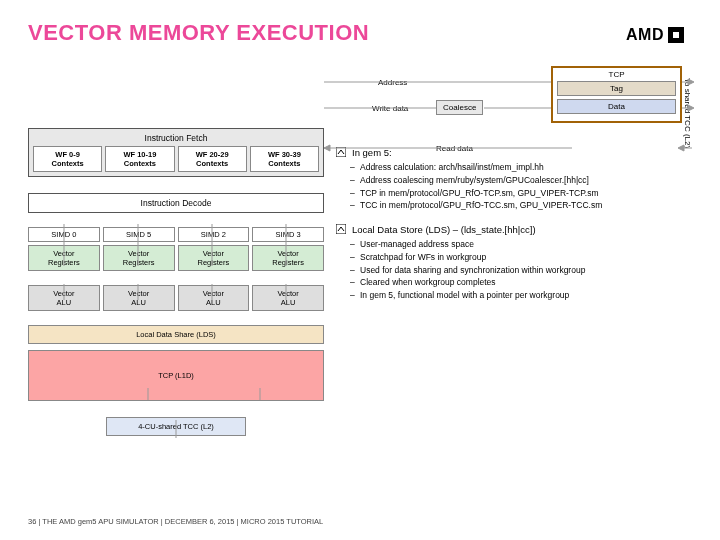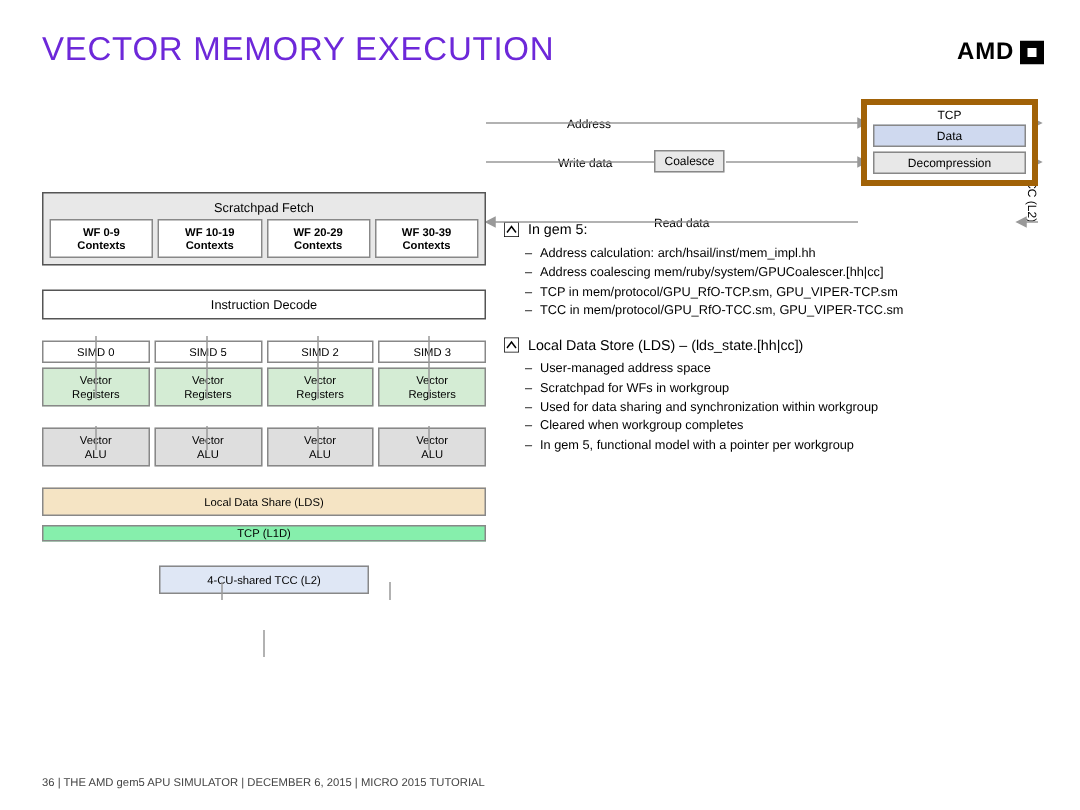--- a/index.html
+++ b/index.html
@@ -1,43 +1,43 @@
 <!DOCTYPE html>
 <html><head>
 <meta charset="utf-8">
 <style>
   * { margin: 0; padding: 0; box-sizing: border-box; }
   body { font-family: Arial, sans-serif; width: 720px; height: 540px; background: #fff; position: relative; overflow: hidden; }
   .slide { padding: 20px 28px 0 28px; height: 100%; position: relative; }
-  .title { font-size: 22px; font-weight: 400; letter-spacing: 0.5px; color: #6d28d9; }
-  .logo { position: absolute; top: 26px; right: 24px; display: flex; align-items: center; gap: 4px; }
+  .title { font-size: 22px; font-weight: 700; letter-spacing: 0.5px; color: #ec4899; }
+  .logo { position: absolute; top: 26px; right: 36px; display: flex; align-items: center; gap: 4px; }
   .logo-text { font-size: 16px; font-weight: 700; color: #000; letter-spacing: 0.5px; }
   .logo-mark { width: 16px; height: 16px; }
   .content { display: flex; margin-top: 20px; gap: 0; }
   .left { width: 296px; flex-shrink: 0; }
   .right { flex: 1; padding-left: 8px; font-size: 9px; }
   .diag { position: relative; }
   .box { border: 1px solid #555; background: #fff; display: flex; align-items: center; justify-content: center; font-size: 8px; text-align: center; }
   .ifetch { background: #e8e8e8; margin-top: 62px; padding: 4px; }
   .ifetch-hdr { font-size: 8.5px; margin-bottom: 3px; }
   .wfrow { display: flex; gap: 3px; }
   .wf { flex: 1; border: 1px solid #888; background: #fff; padding: 3px 0; font-size: 7.5px; line-height: 1.2; font-weight: bold; }
   .idec { margin-top: 16px; padding: 4px 0; font-size: 8.5px; background: #fff; }
   .simdrow { display: flex; gap: 3px; margin-top: 14px; }
   .simd { flex: 1; border: 1px solid #888; padding: 2px 16px; font-size: 7.5px; }
   .vrow { display: flex; gap: 3px; margin-top: 3px; }
   .vreg { flex: 1; border: 1px solid #888; background: #d4ecd4; padding: 3px 0; font-size: 7.5px; line-height: 1.2; }
   .valu { flex: 1; border: 1px solid #888; background: #dedede; padding: 3px 0; font-size: 7.5px; line-height: 1.2; }
   .bottomrow { display: flex; gap: 3px; margin-top: 14px; flex-direction: column; }
   .lds { flex: 2; border: 1px solid #888; background: #f5e4c4; padding: 4px 0; font-size: 7.5px; }
-  .tcp-bot { flex: 1; border: 1px solid #888; background: #86efac; padding: 0 0; font-size: 7.5px; }
+  .tcp-bot { flex: 1; border: 1px solid #888; background: #fca5a5; padding: 20px 0; font-size: 7.5px; }
   .spacer { flex: 0.25; }
   .tcc { margin: 16px auto 0; width: 140px; border: 1px solid #888; background: #dfe7f5; padding: 4px 0; font-size: 7.5px; }
   
-  .tcp-box { border: 4px solid #a16207; margin-left: auto; width: 118px; padding: 2px 4px 4px; font-size: 8px; }
+  .tcp-box { border: 2px solid #a16207; margin-left: auto; width: 131px; margin-right: 10px; padding: 2px 4px 4px; font-size: 8px; }
   .tcp-title { text-align: center; margin-bottom: 2px; }
   .tag { border: 1px solid #888; background: #e4dbc9; padding: 2px 0; text-align: center; margin-bottom: 3px; }
   .data { border: 1px solid #888; background: #cfd9ef; padding: 2px 0; text-align: center; margin-bottom: 3px; }
   .decomp { border: 1px solid #888; background: #e8e8e8; padding: 2px 0; text-align: center; }
   .coalesce { position: absolute; top: 34px; left: 112px; border: 1px solid #888; background: #e8e8e8; padding: 2px 6px; font-size: 8px; }
   .lbl { position: absolute; font-size: 8px; }
   .lbl-addr { top: 12px; left: 54px; }
   .lbl-write { top: 38px; left: 48px; }
   .lbl-read { top: 78px; left: 112px; }
   .sidetext { position: absolute; right: 0px; top: 12px; font-size: 8px; writing-mode: vertical-rl; }
@@ -75,21 +75,21 @@
               <line x1="110" y1="156" x2="110" y2="172"></line>
             <line x1="184" y1="156" x2="184" y2="172"></line>
               <line x1="258" y1="156" x2="258" y2="172"></line>
             <line x1="120" y1="260" x2="120" y2="272"></line>
               <line x1="232" y1="260" x2="232" y2="272"></line>
             <line x1="148" y1="292" x2="148" y2="310"></line>
           </g>
         </svg>
 
         <div class="box ifetch" style="display:block;">
-          <div class="ifetch-hdr">Scratchpad Fetch</div>
+          <div class="ifetch-hdr">Instruction Fetch</div>
           <div class="wfrow">
             <div class="wf" style="white-space:pre-line;">WF 0-9
 Contexts</div>
             <div class="wf" style="white-space:pre-line;">WF 10-19
 Contexts</div>
             <div class="wf" style="white-space:pre-line;">WF 20-29
 Contexts</div>
             <div class="wf" style="white-space:pre-line;">WF 30-39
 Contexts</div>
           </div>
@@ -154,22 +154,22 @@
             <polygon points="364,13 370,16 364,19"></polygon>
           <line x1="356" y1="42" x2="368" y2="42"></line>
             <polygon points="364,39 370,42 364,45"></polygon>
           <line x1="356" y1="82" x2="368" y2="82"></line>
             <polygon points="360,79 354,82 360,85"></polygon>
         </g>
       </svg>
 
       <div class="tcp-box" style="position:relative; z-index:1; background:#fff;">
         <div class="tcp-title">TCP</div>
+        <div class="tag">Tag</div>
         <div class="data">Data</div>
-        <div class="decomp">Decompression</div>
       </div>
 
       <div class="bullets">
         <div class="bul">
           <svg class="bul-icon" viewBox="0 0 10 10">
               <rect x="0" y="0" width="10" height="10" fill="none" stroke="#000"></rect>
               <polyline points="2,7 5,3 8,7" fill="none" stroke="#000"></polyline>
             </svg>
           <span class="bul-text">In gem 5:</span>
         </div>

